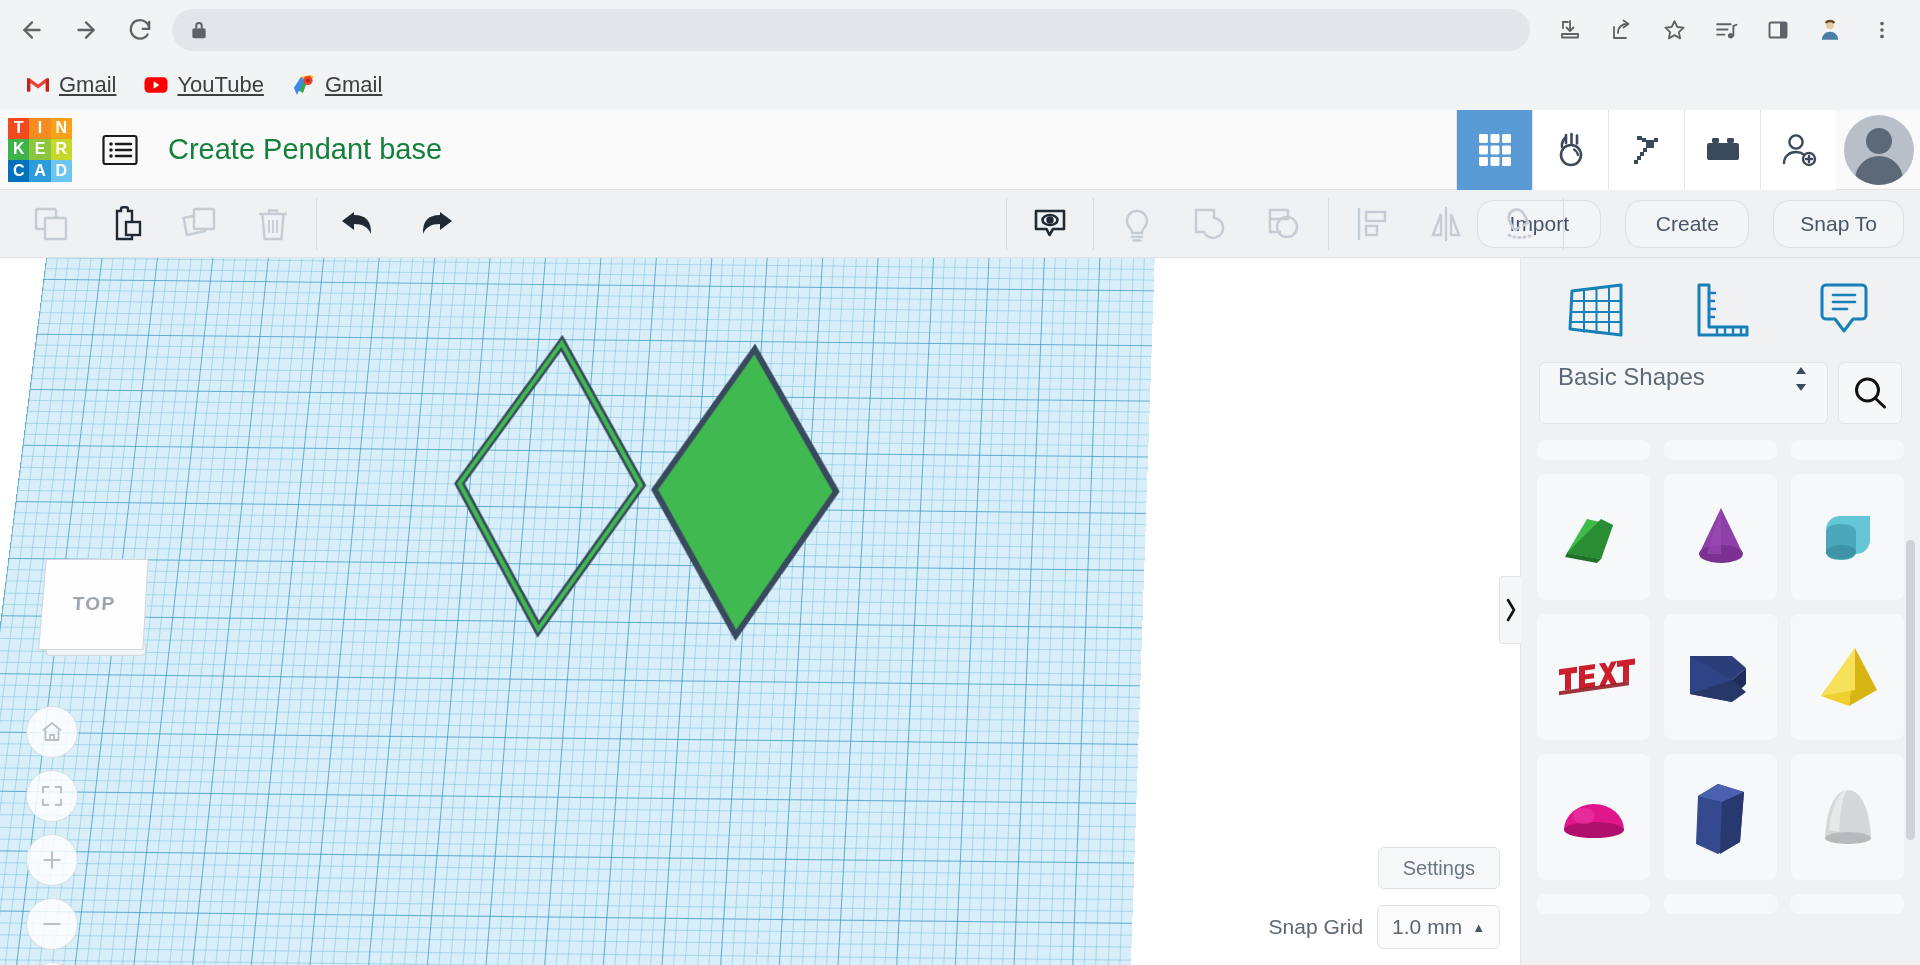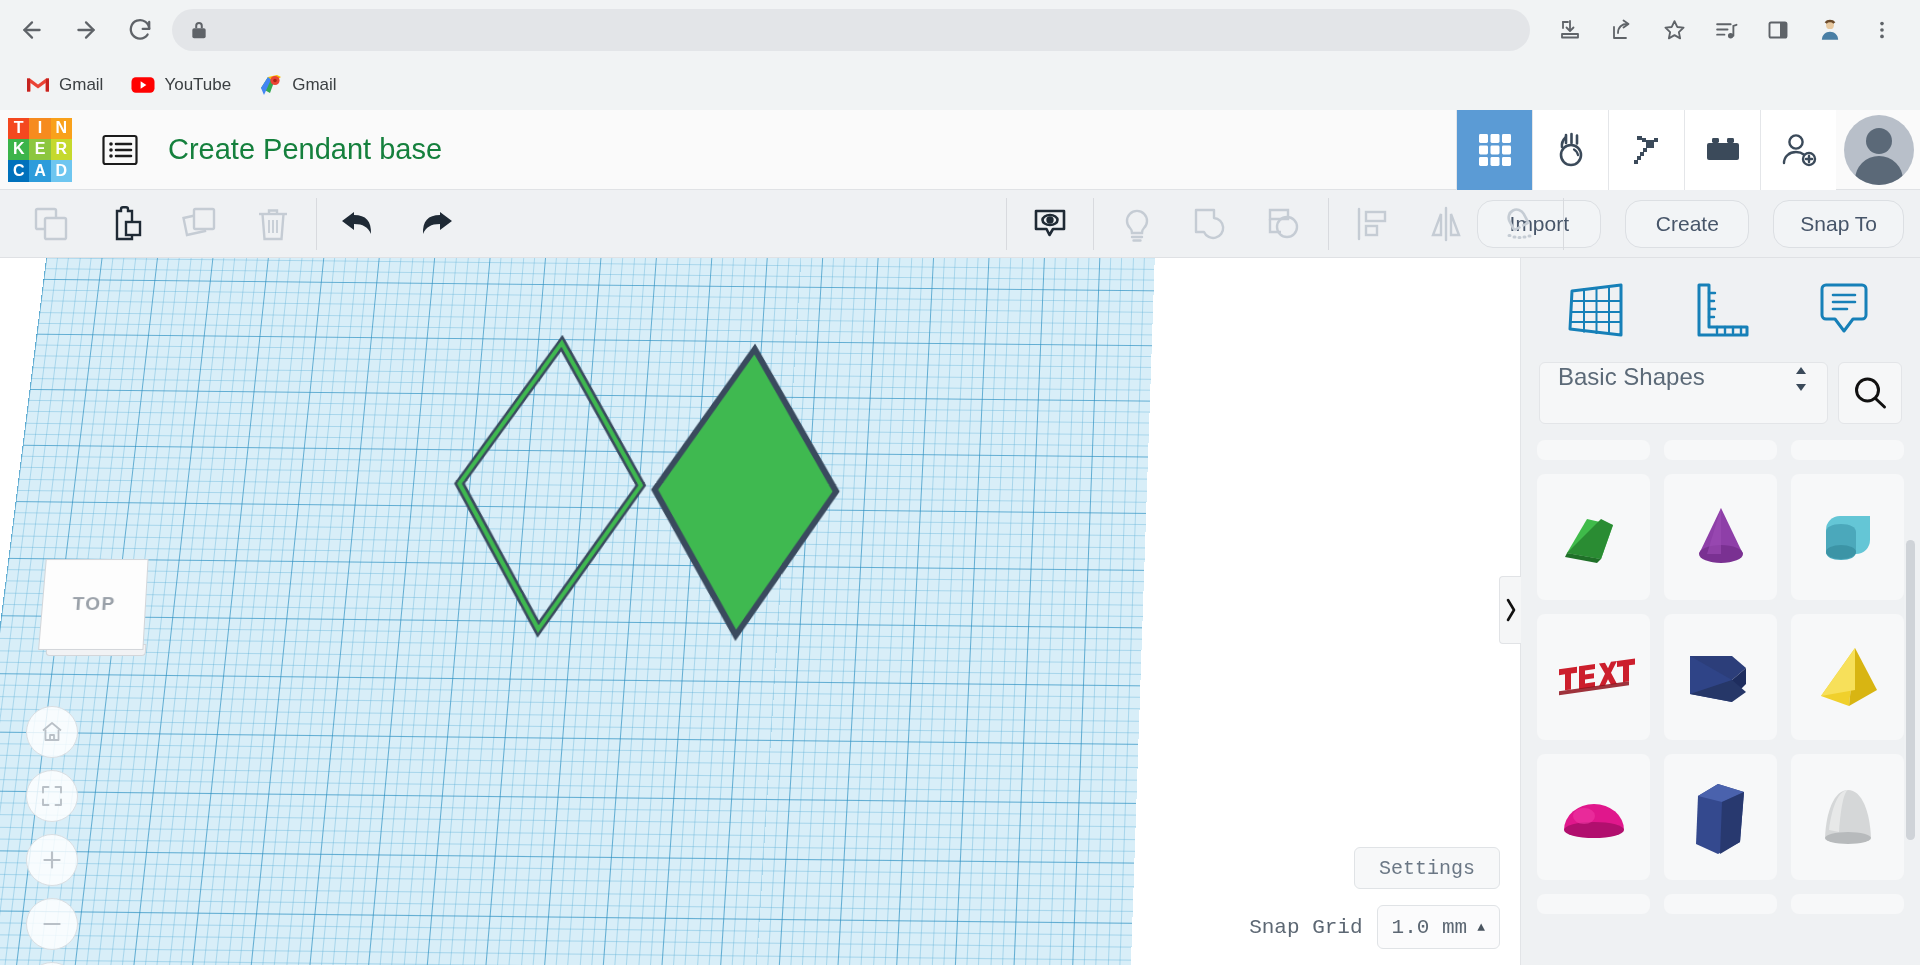--- a/index.html
+++ b/index.html
@@ -45,21 +45,21 @@
   #bookmarks-bar {
     position: absolute; left: 0; top: 60px; width: 1920px; height: 50px;
     display: flex; align-items: center; padding-left: 16px;
   }
   .bm {
     display: flex; align-items: center; height: 36px;
     padding: 0 10px; margin-right: 8px; border-radius: 6px; cursor: pointer;
   }
   .bm-ico { width: 24px; height: 24px; margin-right: 9px; flex: none;
             display: flex; align-items: center; justify-content: center; }
-  .bm-label { font-size: 17px; color: #3c4043; }
+  .bm-label { font-size: 22px; color: #3c4043; text-decoration: underline; }
 
   
   #tc-header {
     position: absolute; left: 0; top: 110px; width: 1920px; height: 80px;
     background: #fafafa; border-bottom: 1px solid #e0e2e5;
     display: flex; align-items: center;
   }
   #tc-logo {
     width: 64px; height: 64px; margin-left: 8px; flex: none;
     display: grid; grid-template-columns: repeat(3, 1fr); grid-template-rows: repeat(3, 1fr);
@@ -157,21 +157,21 @@
     transform: skewX(-4deg);
   }
   #nav-controls { position: absolute; left: 26px; top: 448px; }
   .nav-circle {
     width: 52px; height: 52px; margin-bottom: 12px; border-radius: 50%;
     border: 1.5px solid #d9dde1; background: rgba(255,255,255,.82);
     display: flex; align-items: center; justify-content: center; cursor: pointer;
   }
 
   
-  #canvas-bottom { position: absolute; right: 20px; bottom: 16px; text-align: right; font-family: Liberation Mono, monospace; }
+  #canvas-bottom { position: absolute; right: 20px; bottom: 16px; text-align: right; }
   #settings-btn {
     display: inline-flex; align-items: center; justify-content: center;
     height: 42px; padding: 0 24px; border: 1px solid #e0e3e6; border-radius: 6px;
     background: #f7f8f9; font-size: 20px; color: #6b7785; cursor: pointer;
   }
   #snap-row { display: flex; align-items: center; justify-content: flex-end; margin-top: 16px; }
   #snap-label { font-size: 21px; color: #5c6773; margin-right: 14px; }
   #snap-select {
     height: 44px; min-width: 122px; padding: 0 14px;
     border: 1px solid #e0e3e6; border-radius: 6px; background: #fbfbfc;

